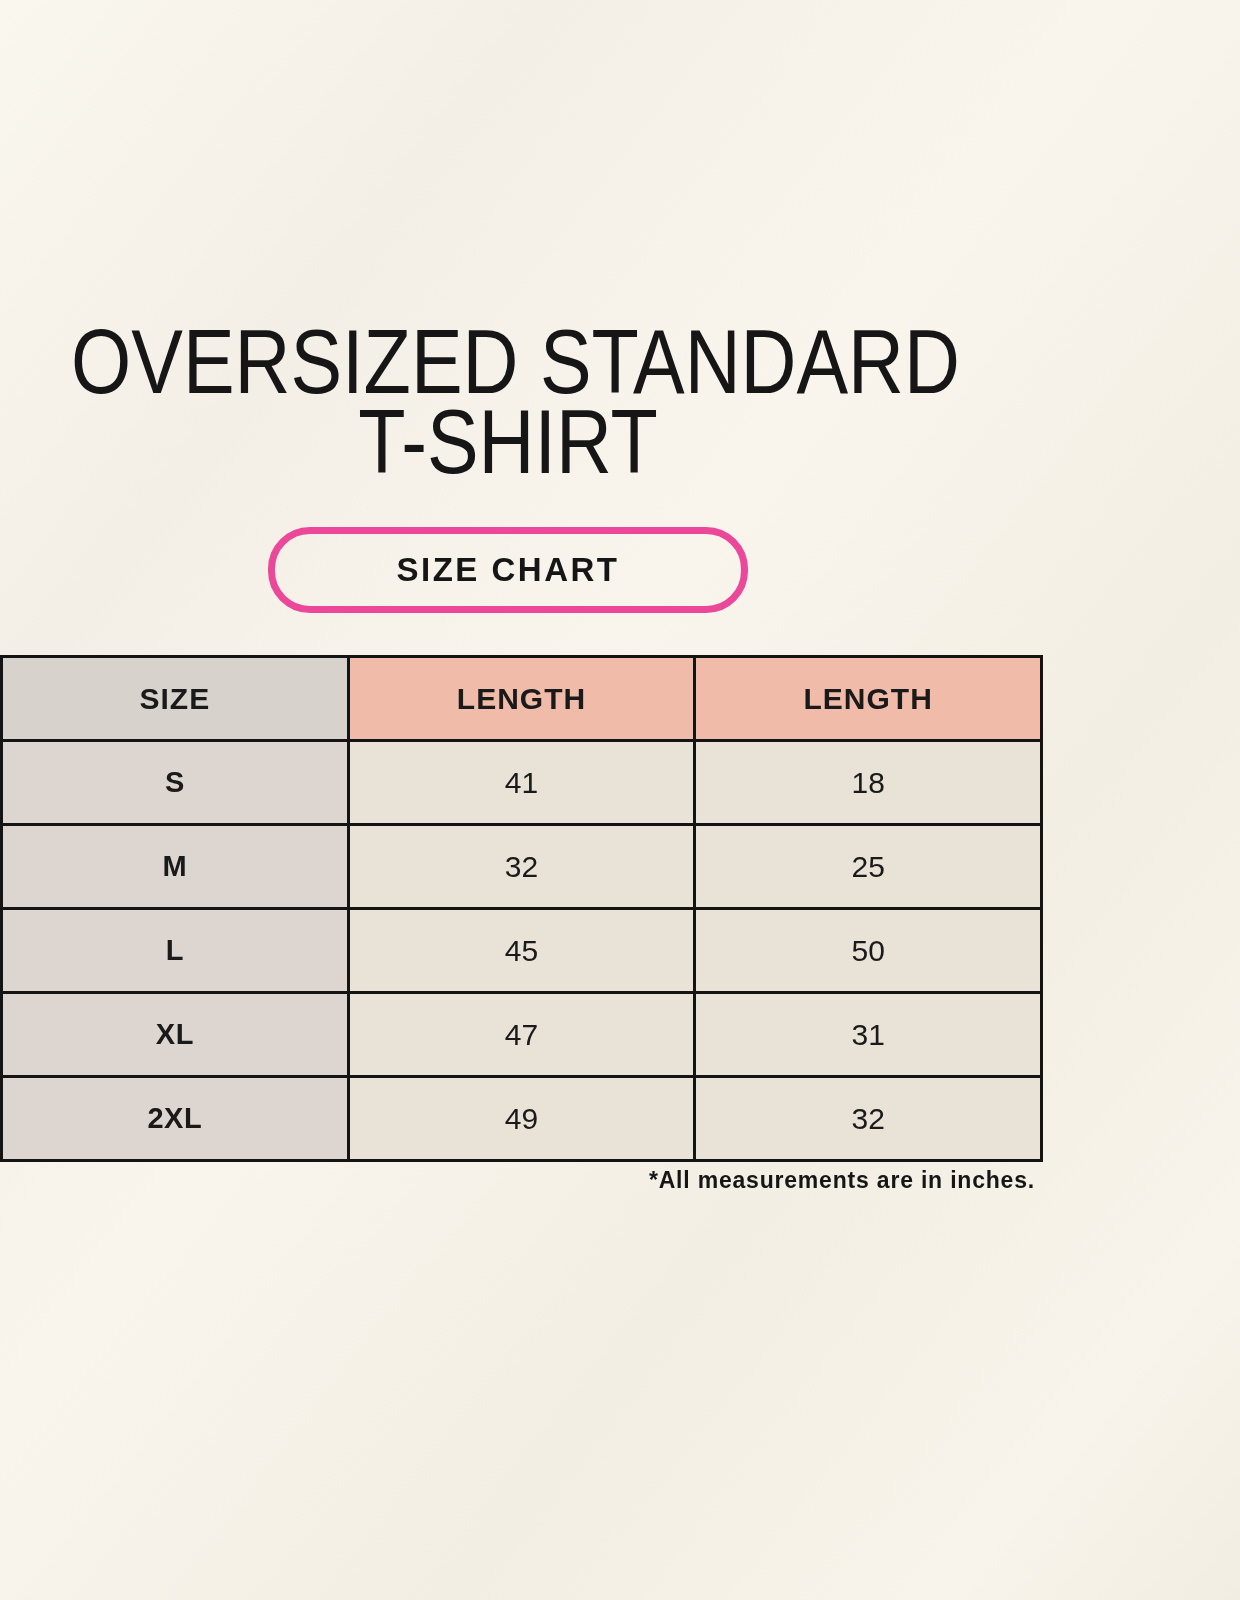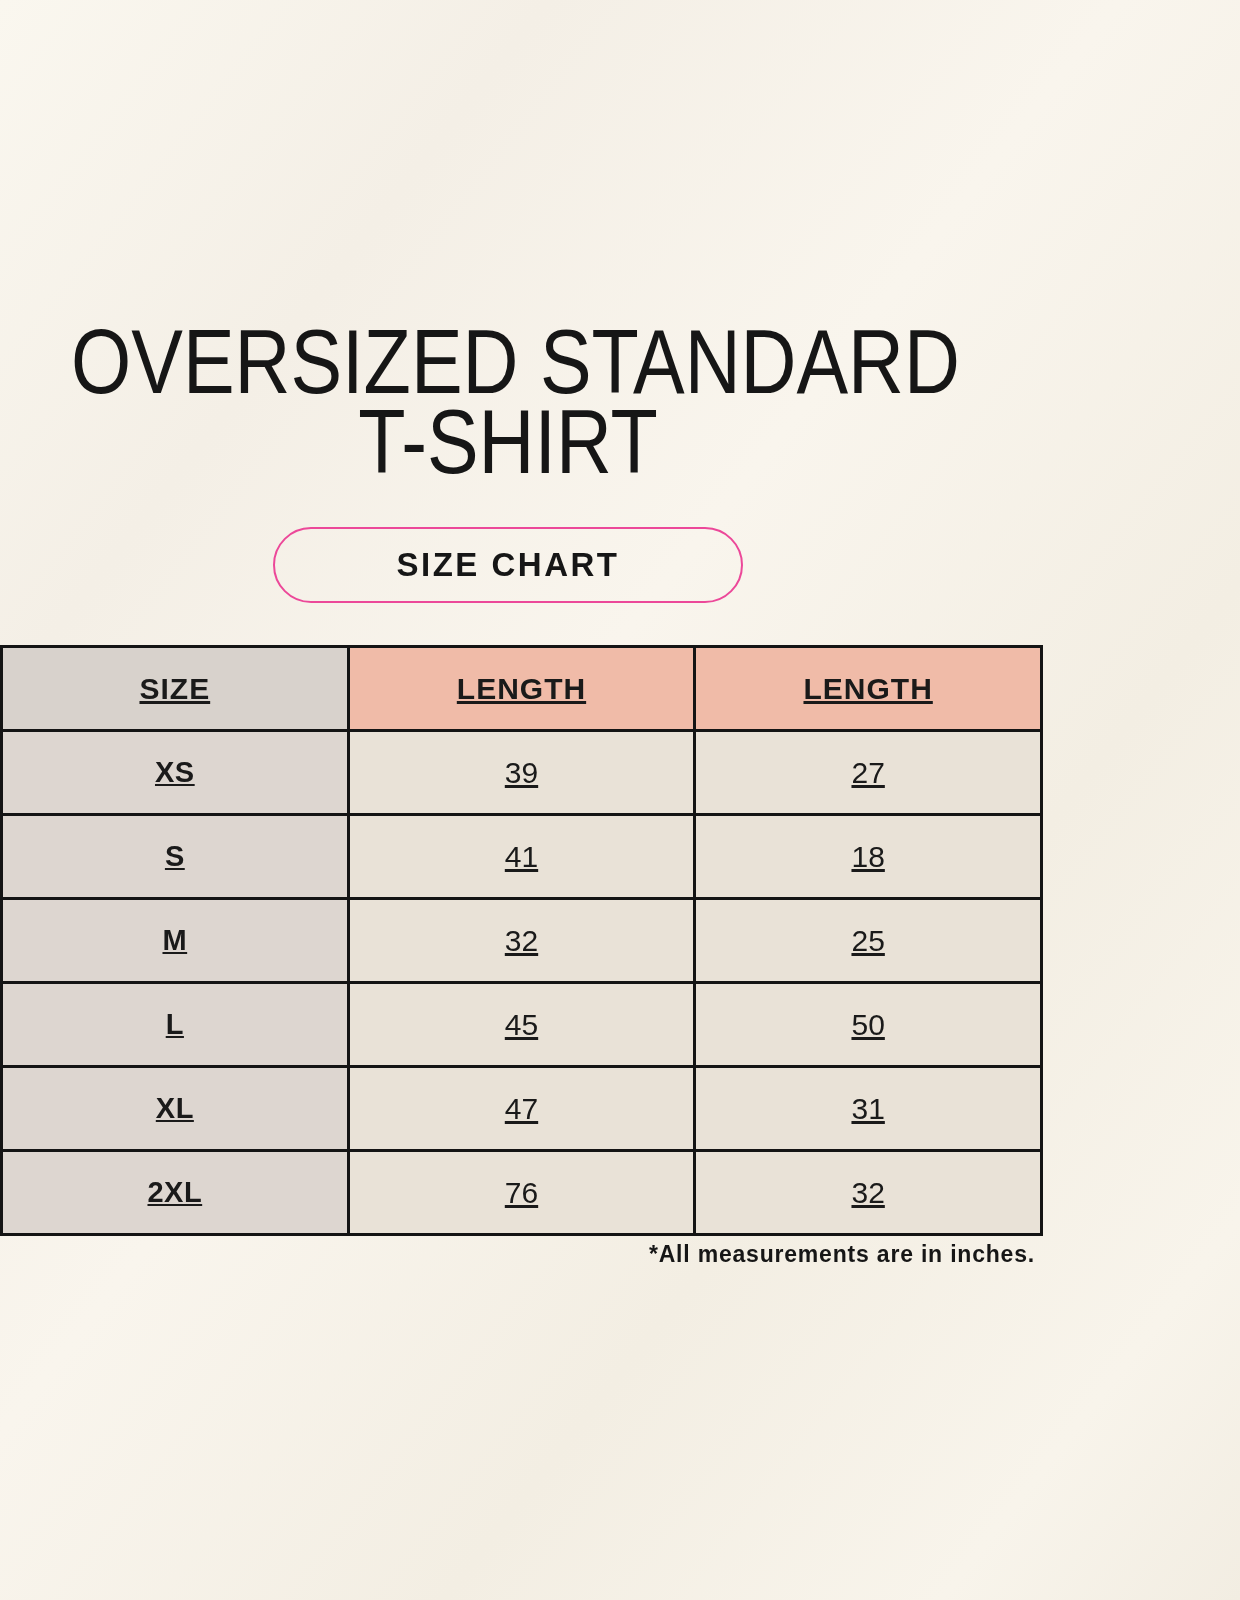--- a/index.html
+++ b/index.html
@@ -39,21 +39,21 @@
     white-space: nowrap;
     color: #161616;
   }
   .title .line { display: block; }
 
   
   .badge {
     width: 466px;
     height: 72px;
     margin: 45px auto 0 auto;
-    border: 2px solid #ec4899;
+    border: 7px solid #ec4899;
     border-radius: 42px;
     background: transparent;
     display: flex;
     align-items: center;
     justify-content: center;
     font-size: 33px;
     font-weight: 700;
     letter-spacing: 2.5px;
     color: #161616;
   }
@@ -67,21 +67,20 @@
     width: 100%;
     border-collapse: collapse;
     table-layout: fixed;
   }
   .size-chart th, .size-chart td {
     border: 3px solid #141414;
     height: 81px;
     text-align: center;
     vertical-align: middle;
     padding: 0;
-    text-decoration: underline;
   }
   .size-chart thead th {
     font-size: 30px;
     font-weight: 700;
     letter-spacing: 1px;
   }
   .size-chart thead th.col-size   { background: #d8d2cc; }
   .size-chart thead th.col-accent { background: #f0bba8; }
   .size-chart tbody th {
     background: #ddd6d0;
@@ -124,25 +123,20 @@
     <table class="size-chart">
       <thead>
         <tr>
           <th class="col-size">SIZE</th>
           <th class="col-accent">LENGTH</th>
           <th class="col-accent">LENGTH</th>
         </tr>
       </thead>
       <tbody>
         <tr>
-          <th>XS</th>
-          <td>39</td>
-          <td>27</td>
-        </tr>
-        <tr>
           <th>S</th>
           <td>41</td>
           <td>18</td>
         </tr>
         <tr>
           <th>M</th>
           <td>32</td>
           <td>25</td>
         </tr>
         <tr>
@@ -150,21 +144,21 @@
           <td>45</td>
           <td>50</td>
         </tr>
         <tr>
           <th>XL</th>
           <td>47</td>
           <td>31</td>
         </tr>
         <tr>
           <th>2XL</th>
-          <td>76</td>
+          <td>49</td>
           <td>32</td>
         </tr>
       </tbody>
     </table>
 
     <div class="footnote">*All measurements are in inches.</div>
   </div>
 
 </div>
 

